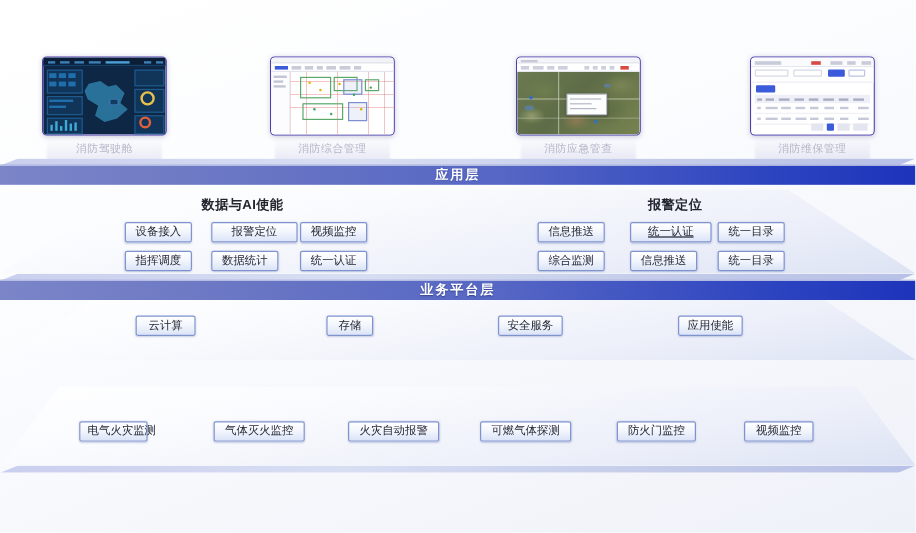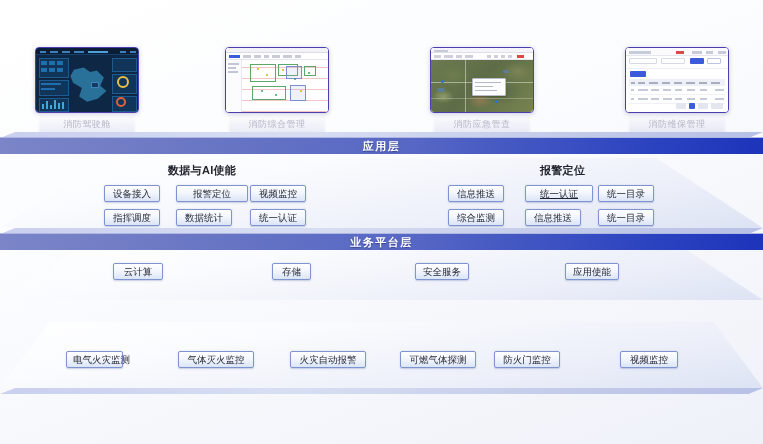--- a/index.html
+++ b/index.html
@@ -485,20 +485,20 @@
 
 
   <div class="plate" style="top:322px; height:66px; --tl:6.5%; --tr:93.5%;">
     <div class="plate-inner"></div>
   </div>
 
   <div class="cap" style="left:66px;  top:351px; width:57px;">电气火灾监测</div>
   <div class="cap" style="left:178px; top:351px; width:76px;">气体灭火监控</div>
   <div class="cap" style="left:290px; top:351px; width:76px;">火灾自动报警</div>
   <div class="cap" style="left:400px; top:351px; width:76px;">可燃气体探测</div>
-  <div class="cap" style="left:494px; top:351px; width:66px;">防火门监控</div>
+  <div class="cap" style="left:514px; top:351px; width:66px;">防火门监控</div>
   <div class="cap" style="left:620px; top:351px; width:58px;">视频监控</div>
 
   <div class="layer-bar" style="top:388px;">
     <div class="top-face"></div>
   </div>
 
 </div>
 
 </body></html>

